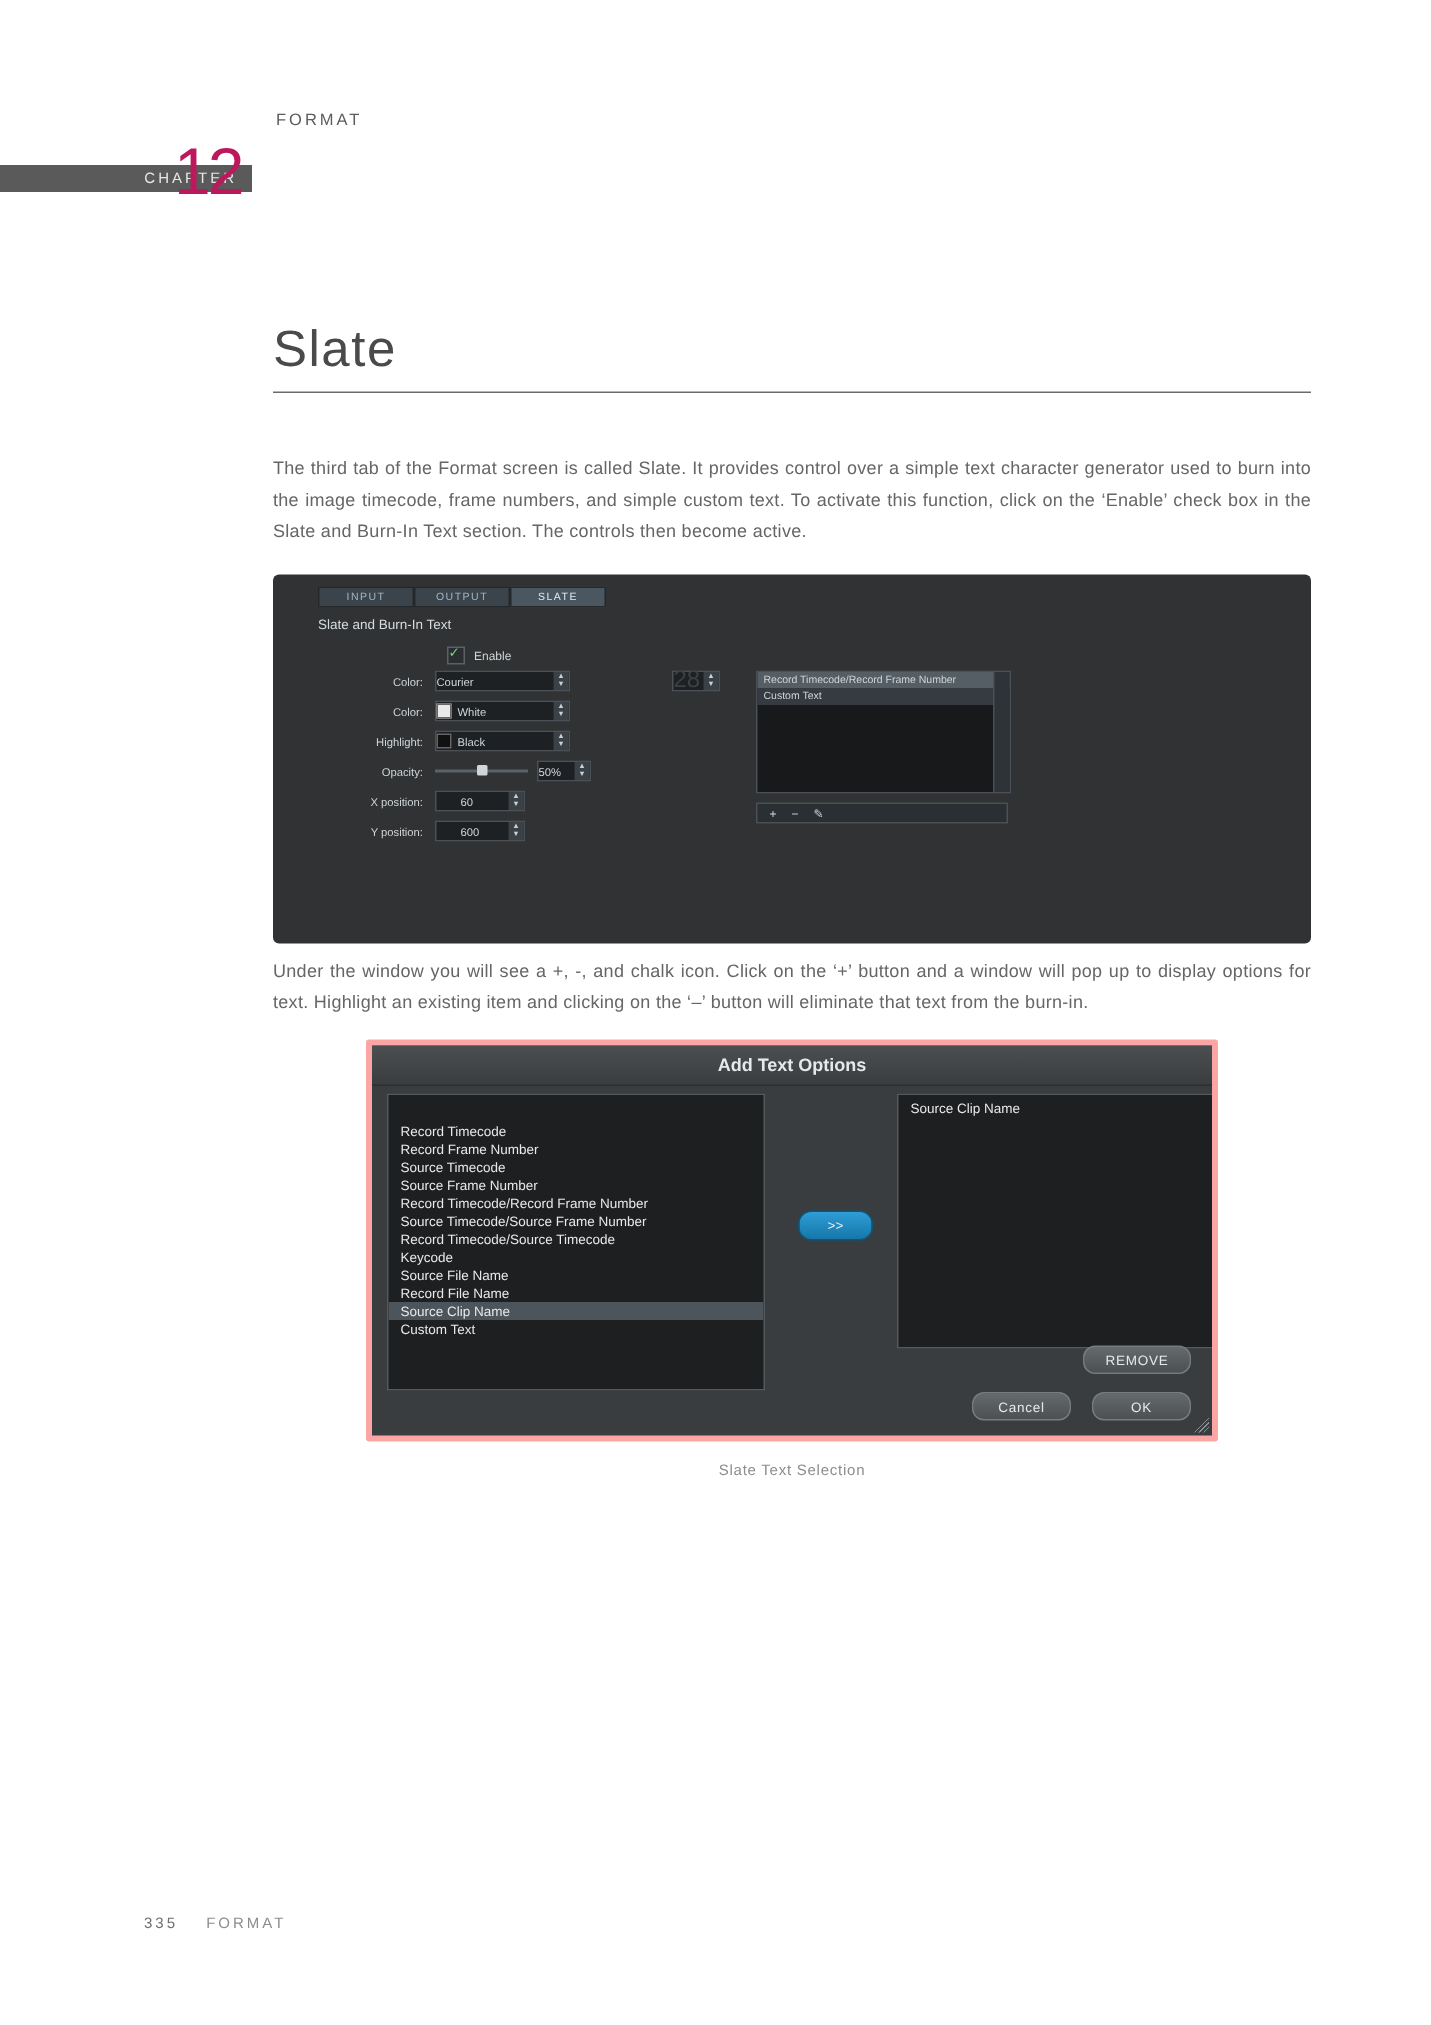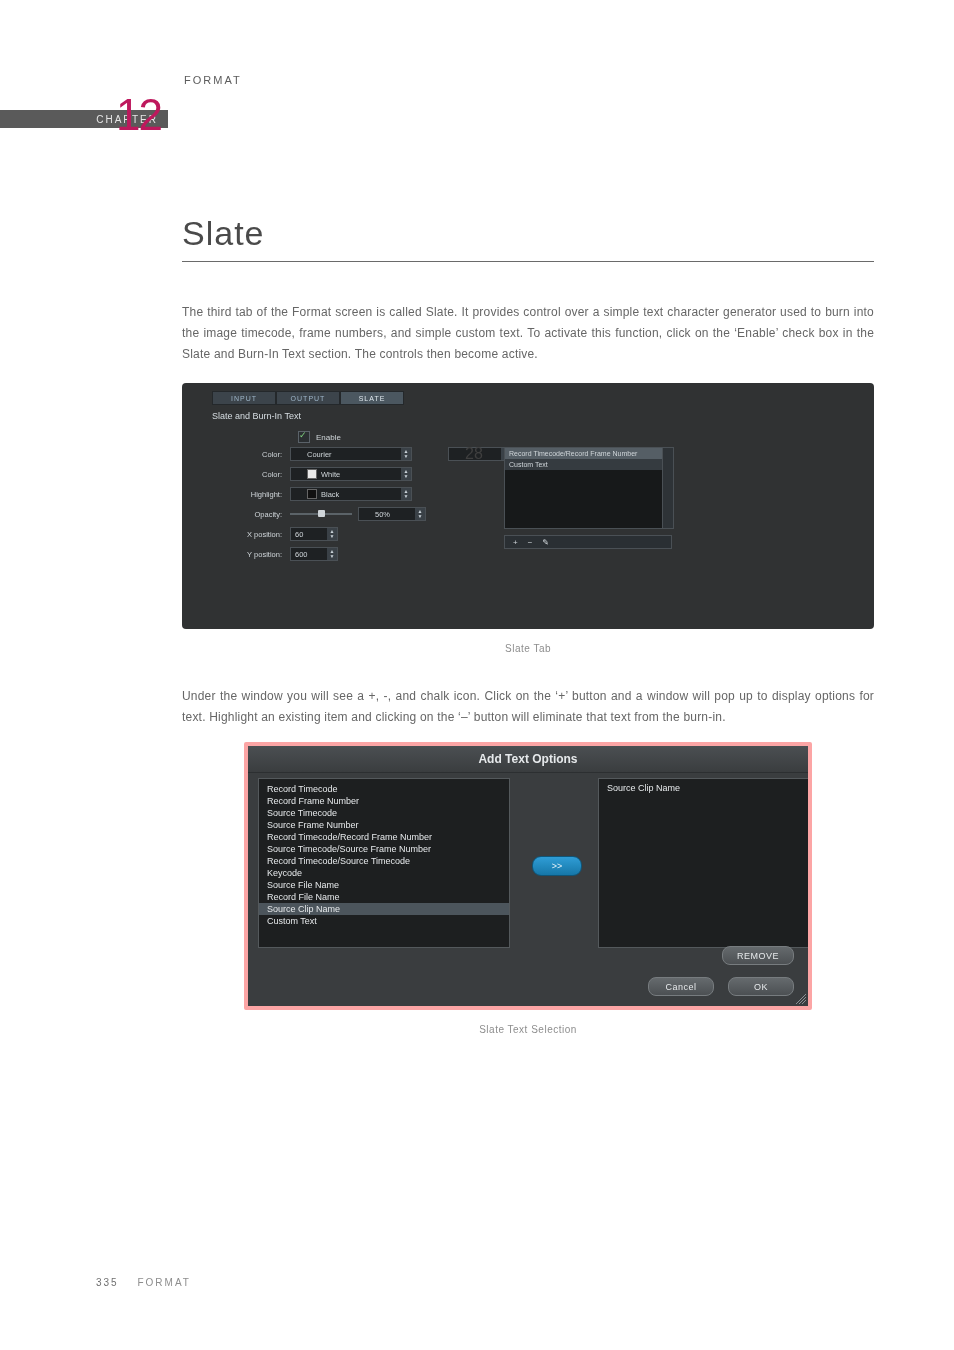--- a/index.html
+++ b/index.html
@@ -114,21 +114,21 @@
     display: grid;
     grid-template-columns: 72px 140px;
     row-gap: 6px;
     font-size: 7.5px; color: #cfd5d9;
     align-items: center;
   }
   .form-label { text-align: right; padding-right: 8px; }
   .dropdown {
     display: flex; align-items: center; gap: 4px;
     background: #1e2123; border: 1px solid #4a5055;
-    height: 12px; padding: 0 16px; width: 88px;
+    height: 12px; padding: 0 0; width: 88px;
     position: relative;
   }
   .dropdown .dd-arrows {
     position: absolute; right: 0; top: 0; bottom: 0;
     width: 10px; background: #3a4147;
     display: flex; flex-direction: column; align-items: center; justify-content: center;
     font-size: 5px; line-height: 5px; color: #c9d2d8;
   }
   .swatch { width: 8px; height: 8px; border: 1px solid #666; }
   .swatch.white { background: #e9e9e9; }
@@ -144,21 +144,21 @@
   .track { width: 62px; height: 2px; background: #5b6368; position: relative; }
   .thumb {
     position: absolute; top: -3px;
     width: 7px; height: 7px; background: #cfd5d9; border-radius: 1px;
   }
   .opacity-field { width: 30px; }
   .spin {
     display: flex; align-items: center;
     background: #1e2123; border: 1px solid #4a5055;
     height: 12px; width: 42px; position: relative;
-    color: #cfd5d9; font-size: 7.5px; padding-left: 4px;
+    color: #cfd5d9; font-size: 7.5px; padding-left: 16px;
   }
   .spin .dd-arrows {
     position: absolute; right: 0; top: 0; bottom: 0;
     width: 10px; background: #3a4147;
     display: flex; flex-direction: column; align-items: center; justify-content: center;
     font-size: 5px; line-height: 5px; color: #c9d2d8;
   }
 
   .text-list-box {
     position: absolute; top: 64px; left: 322px;
@@ -209,21 +209,21 @@
     font-weight: 600;
     padding: 6px 0;
     background: linear-gradient(#4b4f52, #3a3d3f);
     border-bottom: 1px solid #2c2f31;
   }
   .left-list {
     position: absolute; top: 32px; left: 10px;
     width: 250px; height: 160px;
     background: #1d1f20; border: 1px solid #54595c;
     font-size: 9px; color: #e6e9eb;
-    padding: 4px 0;
+    padding: 18px 0;
     overflow: hidden;
   }
   .left-list div { padding: 1px 8px; }
   .left-list .selected { background: #4c555c; }
 
   .transfer-btn {
     position: absolute; top: 110px; left: 284px;
     width: 48px; height: 18px;
     border-radius: 9px;
     background: linear-gradient(#2f9dd6, #1677a8);
@@ -360,21 +360,20 @@
       <div class="scroll"></div>
     </div>
 
     <div class="item-buttons">
       <span class="tool-icon">+</span>
       <span class="tool-icon">−</span>
       <span class="tool-icon">✎</span>
     </div>
   </div>
 
-  <div class="caption">Slate Tab</div>
 
   <p class="body">Under the window you will see a +, -, and chalk icon. Click on the ‘+’ button and a window will pop up to display options for text. Highlight an existing item and clicking on the ‘–’ button will eliminate that text from the burn-in.</p>
 
   <div class="shot2">
     <div class="dlg-title">Add Text Options</div>
 
     <div class="left-list">
       <div>Record Timecode</div>
       <div>Record Frame Number</div>
       <div>Source Timecode</div>

